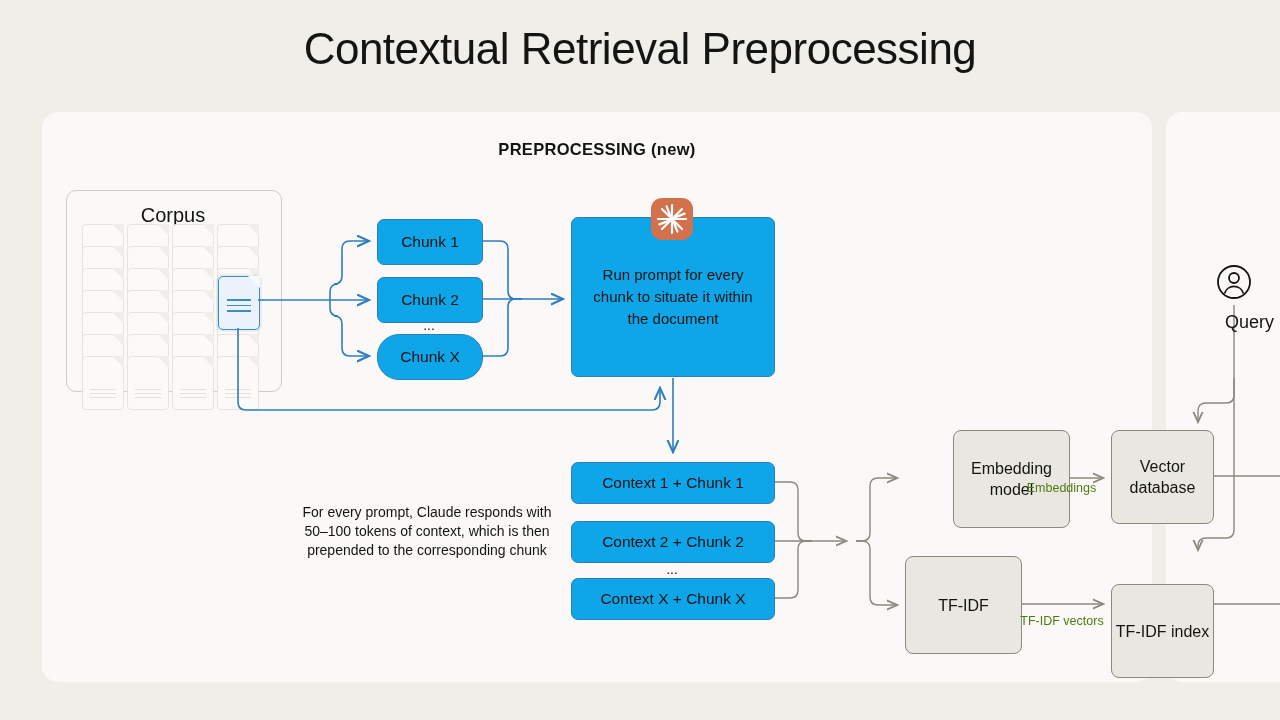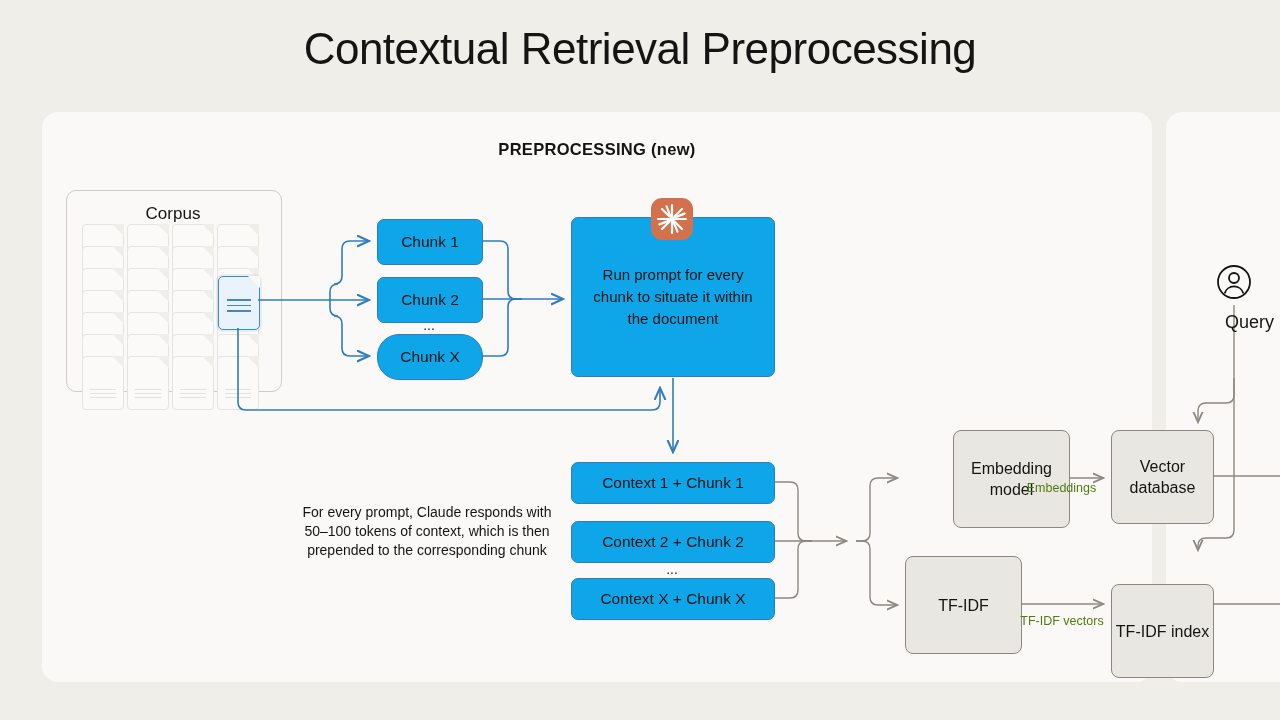--- a/index.html
+++ b/index.html
@@ -32,21 +32,21 @@
     color: #141413; letter-spacing: 0.3px;
   }
 
   
   #corpus-box {
     position: absolute; left: 66px; top: 190px; width: 214px; height: 200px;
     border: 1.4px solid #CFCCC5; border-radius: 10px; background: transparent;
   }
   #corpus-label {
     position: absolute; left: 66px; top: 204px; width: 214px;
-    text-align: center; font-size: 17px; color: #141413;
+    text-align: center; font-size: 20px; color: #141413;
   }
   .doc-col { position: absolute; width: 40px; }
   .doc-ghost {
     position: absolute; width: 40px; height: 52px;
     border: 1px solid #E6E4DF; border-radius: 4px; background: #FBFAF8;
   }
   .doc-ghost::after {
     content: ""; position: absolute; right: -1px; top: -1px;
     width: 0; height: 0;
     border-left: 12px solid transparent;

